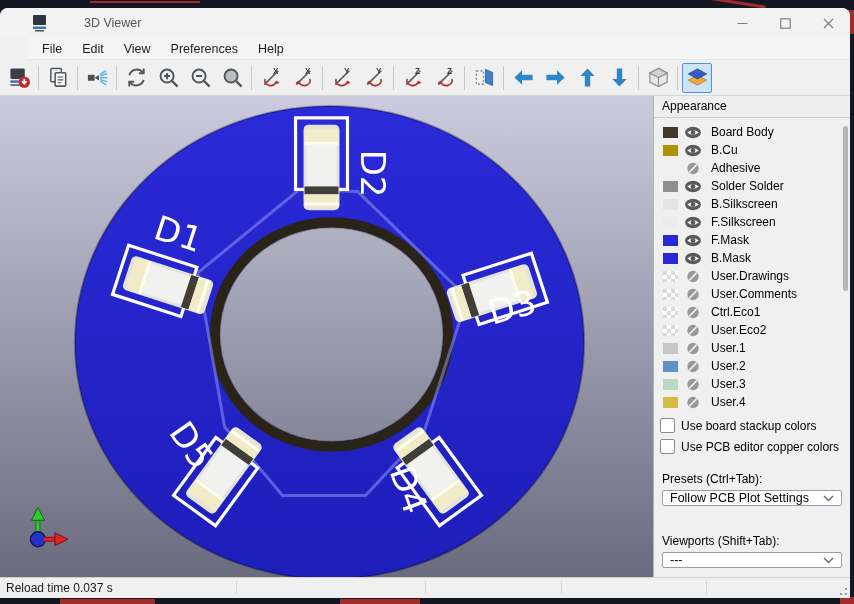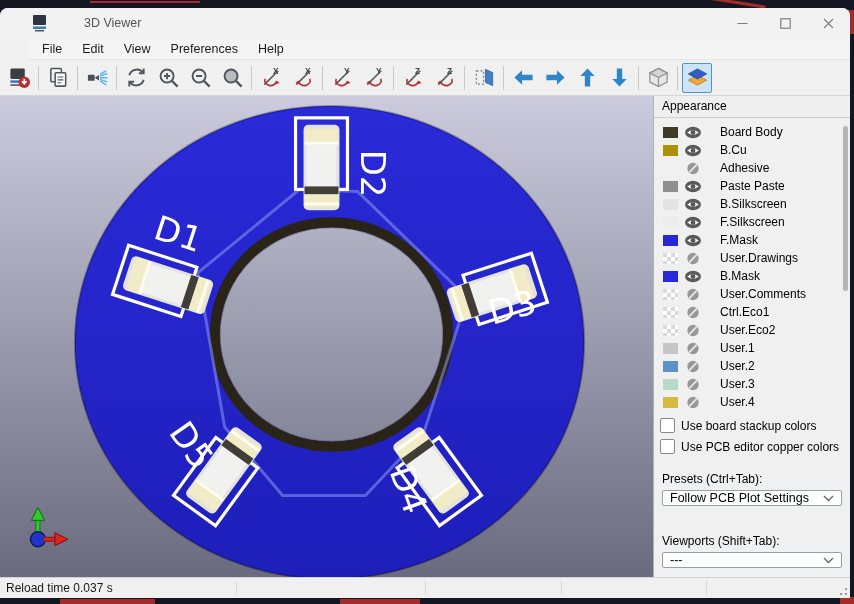--- a/index.html
+++ b/index.html
@@ -34,21 +34,21 @@
   .panel{width:196px;flex:none;background:#f0f0f0;border-left:1px solid #b2b2b2;display:flex;
     flex-direction:column;font-size:12px;color:#000000;}
   .panel-header{height:21px;line-height:21px;flex:none;padding-left:8px;background:#efefef;
     border-bottom:1px solid #cdcdcd;}
   .layers{position:relative;padding-top:5px;}
   .layer-row{height:18px;display:flex;align-items:center;padding-left:9px;}
   .swatch{width:15px;height:11px;flex:none;}
   .swatch.checker{background:repeating-conic-gradient(#ffffff 0% 25%,#d9d9d9 0% 50%) 0 0/8px 8px;}
   .vis-icon{width:18px;height:13px;flex:none;margin-left:6px;}
   .vis-icon svg{width:18px;height:13px;display:block;}
-  .layer-label{margin-left:18px;white-space:nowrap;}
+  .layer-label{margin-left:9px;white-space:nowrap;}
   .scroll-thumb{position:absolute;right:2px;top:8px;width:5px;height:165px;background:#b6b6b6;border-radius:2px;}
   .checks{padding:4px 6px 0;}
   .check-row{display:flex;align-items:center;height:21px;}
   .checkbox{width:13px;height:13px;flex:none;background:#fff;border:1px solid #8a8a8a;border-radius:2px;margin-right:6px;}
   .panel-sep{height:1px;background:#c9c9c9;margin:7px 0 0;}
   .preset-label{padding:8px 8px 4px;}
   .dropdown{margin:0 8px 20px;height:24px;background:#fff;border:1px solid #979fa8;border-radius:2px;
     display:flex;align-items:center;justify-content:space-between;padding:0 7px;font-size:12.5px;}
   
   .statusbar{height:20px;flex:none;background:#f0f0f0;border-top:1px solid #d2d2d2;position:relative;
@@ -411,21 +411,21 @@
           </div>
           <div class="layer-row">
             <span class="swatch" style="background: rgb(143, 143, 143);"></span>
             <span class="vis-icon">
               <svg viewBox="0 0 20 14">
                 <ellipse cx="10" cy="7" rx="8.8" ry="6.4" fill="#5a5a5a"></ellipse>
                 <path d="M3.6 7 Q10 1.8 16.4 7 Q10 12.2 3.6 7 Z" fill="#fff"></path>
                 <circle cx="10" cy="7" r="2.7" fill="#5a5a5a"></circle>
               </svg>
             </span>
-            <span class="layer-label">Paste Paste</span>
+            <span class="layer-label">Solder Solder</span>
           </div>
           <div class="layer-row">
             <span class="swatch" style="background: rgb(228, 228, 228);"></span>
             <span class="vis-icon">
               <svg viewBox="0 0 20 14">
                 <ellipse cx="10" cy="7" rx="8.8" ry="6.4" fill="#5a5a5a"></ellipse>
                 <path d="M3.6 7 Q10 1.8 16.4 7 Q10 12.2 3.6 7 Z" fill="#fff"></path>
                 <circle cx="10" cy="7" r="2.7" fill="#5a5a5a"></circle>
               </svg>
             </span>
@@ -447,39 +447,39 @@
             <span class="vis-icon">
               <svg viewBox="0 0 20 14">
                 <ellipse cx="10" cy="7" rx="8.8" ry="6.4" fill="#5a5a5a"></ellipse>
                 <path d="M3.6 7 Q10 1.8 16.4 7 Q10 12.2 3.6 7 Z" fill="#fff"></path>
                 <circle cx="10" cy="7" r="2.7" fill="#5a5a5a"></circle>
               </svg>
             </span>
             <span class="layer-label">F.Mask</span>
           </div>
           <div class="layer-row">
+            <span class="swatch" style="background: rgb(40, 40, 216);"></span>
+            <span class="vis-icon">
+              <svg viewBox="0 0 20 14">
+                <ellipse cx="10" cy="7" rx="8.8" ry="6.4" fill="#5a5a5a"></ellipse>
+                <path d="M3.6 7 Q10 1.8 16.4 7 Q10 12.2 3.6 7 Z" fill="#fff"></path>
+                <circle cx="10" cy="7" r="2.7" fill="#5a5a5a"></circle>
+              </svg>
+            </span>
+            <span class="layer-label">B.Mask</span>
+          </div>
+          <div class="layer-row">
             <span class="swatch checker"></span>
             <span class="vis-icon">
               <svg viewBox="0 0 20 14">
                 <circle cx="10" cy="7" r="6.3" fill="#979797"></circle>
                 <path d="M5.8 11.2 L14.2 2.8" stroke="#eaeaea" stroke-width="2"></path>
               </svg>
             </span>
             <span class="layer-label">User.Drawings</span>
-          </div>
-          <div class="layer-row">
-            <span class="swatch" style="background: rgb(40, 40, 216);"></span>
-            <span class="vis-icon">
-              <svg viewBox="0 0 20 14">
-                <ellipse cx="10" cy="7" rx="8.8" ry="6.4" fill="#5a5a5a"></ellipse>
-                <path d="M3.6 7 Q10 1.8 16.4 7 Q10 12.2 3.6 7 Z" fill="#fff"></path>
-                <circle cx="10" cy="7" r="2.7" fill="#5a5a5a"></circle>
-              </svg>
-            </span>
-            <span class="layer-label">B.Mask</span>
           </div>
           <div class="layer-row">
             <span class="swatch checker"></span>
             <span class="vis-icon">
               <svg viewBox="0 0 20 14">
                 <circle cx="10" cy="7" r="6.3" fill="#979797"></circle>
                 <path d="M5.8 11.2 L14.2 2.8" stroke="#eaeaea" stroke-width="2"></path>
               </svg>
             </span>
             <span class="layer-label">User.Comments</span>

